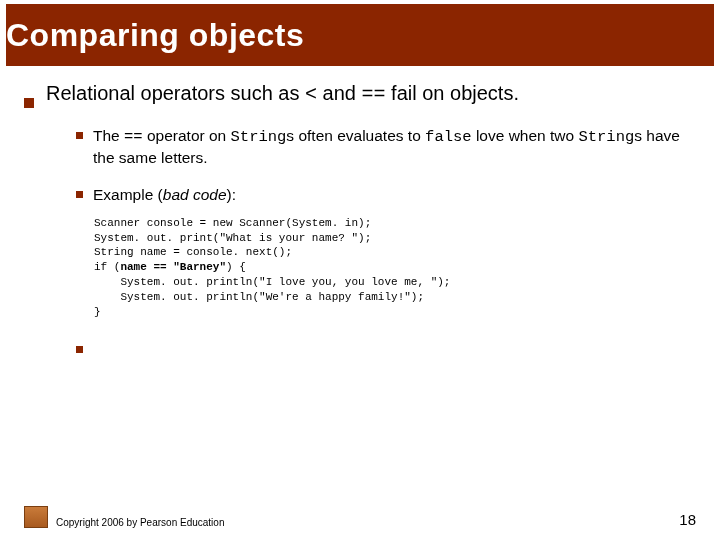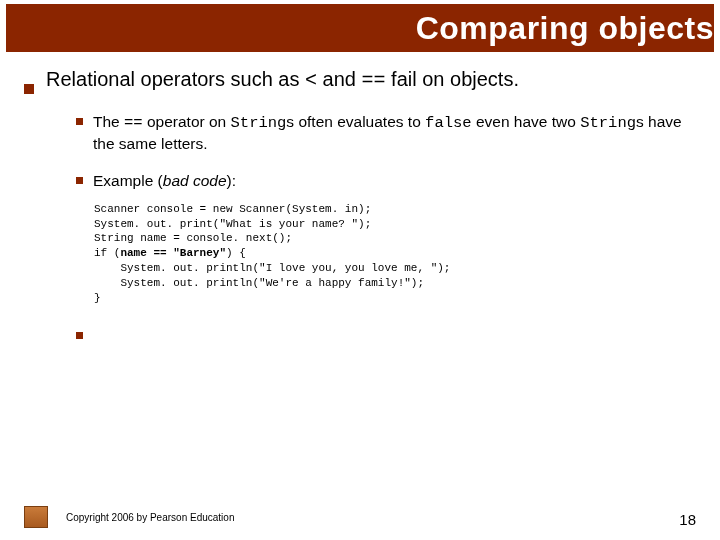--- a/index.html
+++ b/index.html
@@ -1,34 +1,34 @@
 <!DOCTYPE html>
 <html><head>
 <meta charset="utf-8">
 <style>
   * { margin: 0; padding: 0; box-sizing: border-box; }
   html, body { width: 720px; height: 540px; background: #ffffff; font-family: Verdana, Geneva, sans-serif; color: #000; }
   .slide { position: relative; width: 720px; height: 540px; }
-  .title-bar { background: #8B2500; height: 48px; display: flex; align-items: center; justify-content: flex-end; margin: 4px 6px 0 6px; }
+  .title-bar { background: #8B2500; height: 62px; display: flex; align-items: center; justify-content: flex-start; margin: 4px 6px 0 6px; }
   .title-bar h1 { color: #fff; font-family: Verdana, Geneva, sans-serif; font-weight: bold; font-size: 32px; letter-spacing: 0.5px; }
   .content { padding: 14px 24px 0 24px; }
   .lvl1 { display: flex; align-items: flex-end; margin-bottom: 18px; }
   .lvl1 .bullet { width: 10px; height: 10px; background: #8B2500; margin-top: 7px; margin-right: 12px; flex-shrink: 0; }
   .lvl1 .text { font-size: 20px; line-height: 1.3; }
   .lvl2-group { padding-left: 52px; }
   .lvl2 { display: flex; align-items: flex-start; margin-bottom: 16px; }
   .lvl2 .bullet { width: 7px; height: 7px; background: #8B2500; margin-top: 6px; margin-right: 10px; flex-shrink: 0; }
   .lvl2 .text { font-size: 15.5px; line-height: 1.35; }
   .code { font-family: "Courier New", Courier, monospace; font-size: 11px; line-height: 1.35; white-space: pre; padding-left: 70px; margin-top: -6px; margin-bottom: 20px; }
   .mono { font-family: "Courier New", Courier, monospace; }
   .ital { font-style: italic; text-align: center; }
   .bold { font-weight: bold; }
   .footer { position: absolute; bottom: 16px; left: 24px; right: 24px; display: flex; justify-content: space-between; align-items: flex-end; }
   .stack { width: 24px; height: 22px; background: linear-gradient(#c97b3a,#a85a1f); border: 1px solid #7a3e10; display: block; }
-  .foot-left { display: flex; align-items: center; gap: 18px; }
+  .foot-left { display: flex; align-items: flex-end; gap: 8px; }
   .copyright { font-size: 10px; color: #000; }
   .pagenum { font-size: 15px; color: #000; }
 </style>
 </head>
 <body>
 
 <div class="slide">
 
   <div class="title-bar">
     <h1>Comparing objects</h1>
@@ -41,21 +41,21 @@
       <span class="text">
         <span>Relational operators such as </span><span class="mono">&lt;</span><span> and </span><span class="mono">==</span><span> fail on objects.</span>
       </span>
     </div>
 
     <div class="lvl2-group">
 
       <div class="lvl2">
         <span class="bullet"></span>
         <span class="text">
-          <span>The </span><span class="mono">==</span><span> operator on </span><span class="mono">String</span><span>s often evaluates to </span><span class="mono">false</span><span> even have two </span><span class="mono">String</span><span>s have the same letters.</span>
+          <span>The </span><span class="mono">==</span><span> operator on </span><span class="mono">String</span><span>s often evaluates to </span><span class="mono">false</span><span> love when two </span><span class="mono">String</span><span>s have the same letters.</span>
         </span>
       </div>
 
       <div class="lvl2">
         <span class="bullet"></span>
         <span class="text">
           <span>Example (</span><span class="ital">bad code</span><span>):</span>
         </span>
       </div>
 

